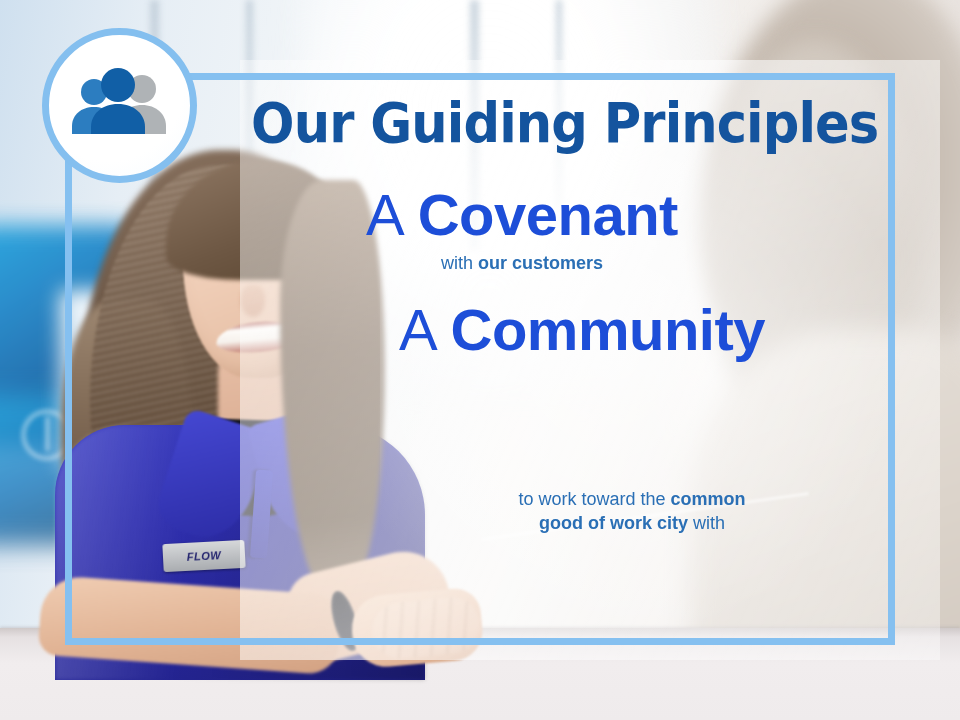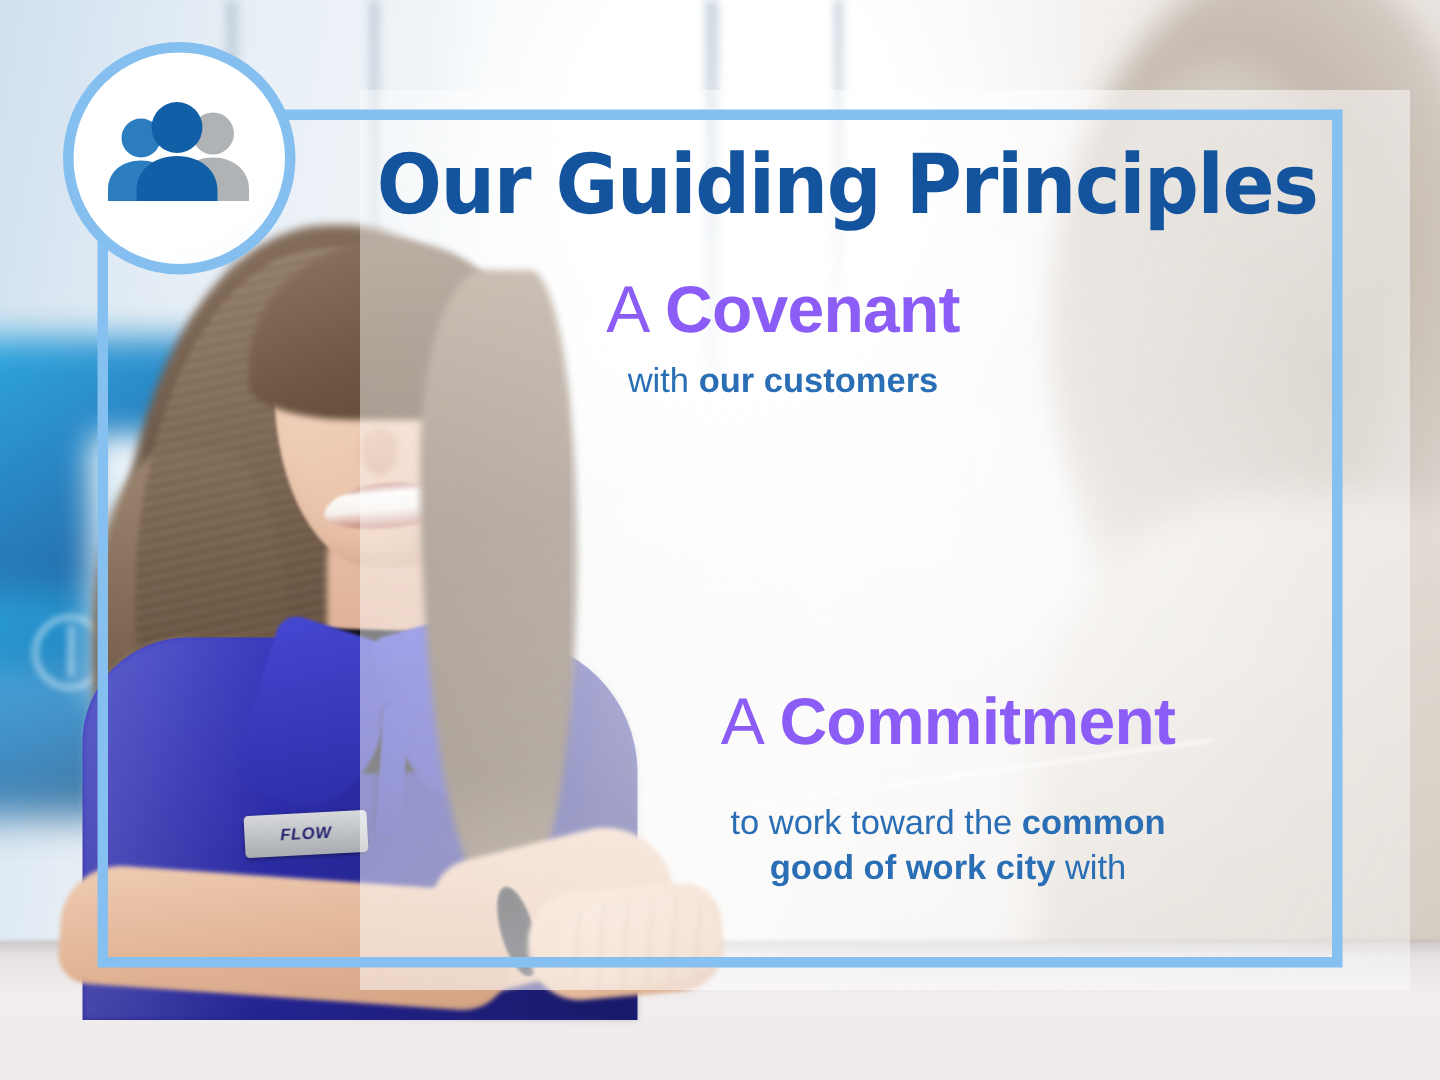--- a/index.html
+++ b/index.html
@@ -282,28 +282,28 @@
     color:#14549E;
     transform:scaleX(.93);
     transform-origin:center;
     white-space:nowrap;
   }
 
   .block{position:absolute;text-align:center;}
 
   .big{
     font-family:"Liberation Sans","DejaVu Sans",sans-serif;
-    font-size:44px;line-height:1.02;color:#8b5cf6;white-space:nowrap;
+    font-size:58px;line-height:1.02;color:#1d4ed8;white-space:nowrap;
   }
   .big .art{font-weight:normal;}
   .big .word{font-weight:bold;letter-spacing:-.5px;}
 
   .sub{
     font-family:"Liberation Sans","DejaVu Sans",sans-serif;
-    font-size:23px;line-height:1.32;color:#2A6FB5;font-weight:normal;
+    font-size:18px;line-height:1.32;color:#2A6FB5;font-weight:normal;
   }
   .sub b{font-weight:bold;}
 
   .b1{left:250px;top:185px;width:520px;}
   .b2{left:300px;top:300px;width:540px;}
   .b3{left:340px;top:460px;width:560px;}
 
   .b1 .sub{margin-top:8px;}
   .b2 .sub{margin-top:10px;}
   .b3 .sub{margin-top:28px;}
@@ -392,26 +392,26 @@
     <div class="block b1">
       <div class="big">
         <span class="art">A </span><span class="word">Covenant</span>
       </div>
       <div class="sub">
         <span>with </span><b>our customers</b>
       </div>
     </div>
 
     <div class="block b2">
+      <div class="big">
+        <span class="art">A </span><span class="word">Community</span>
+      </div>
     </div>
 
     <div class="block b3">
-      <div class="big">
-        <span class="art">A </span><span class="word">Commitment</span>
-      </div>
       <div class="sub">
         <span>to work toward the </span><b>common</b><br>
         <b>good of work city</b><span> with</span><br>
       </div>
     </div>
 
   </div>
 </div>
 
 </body></html>

